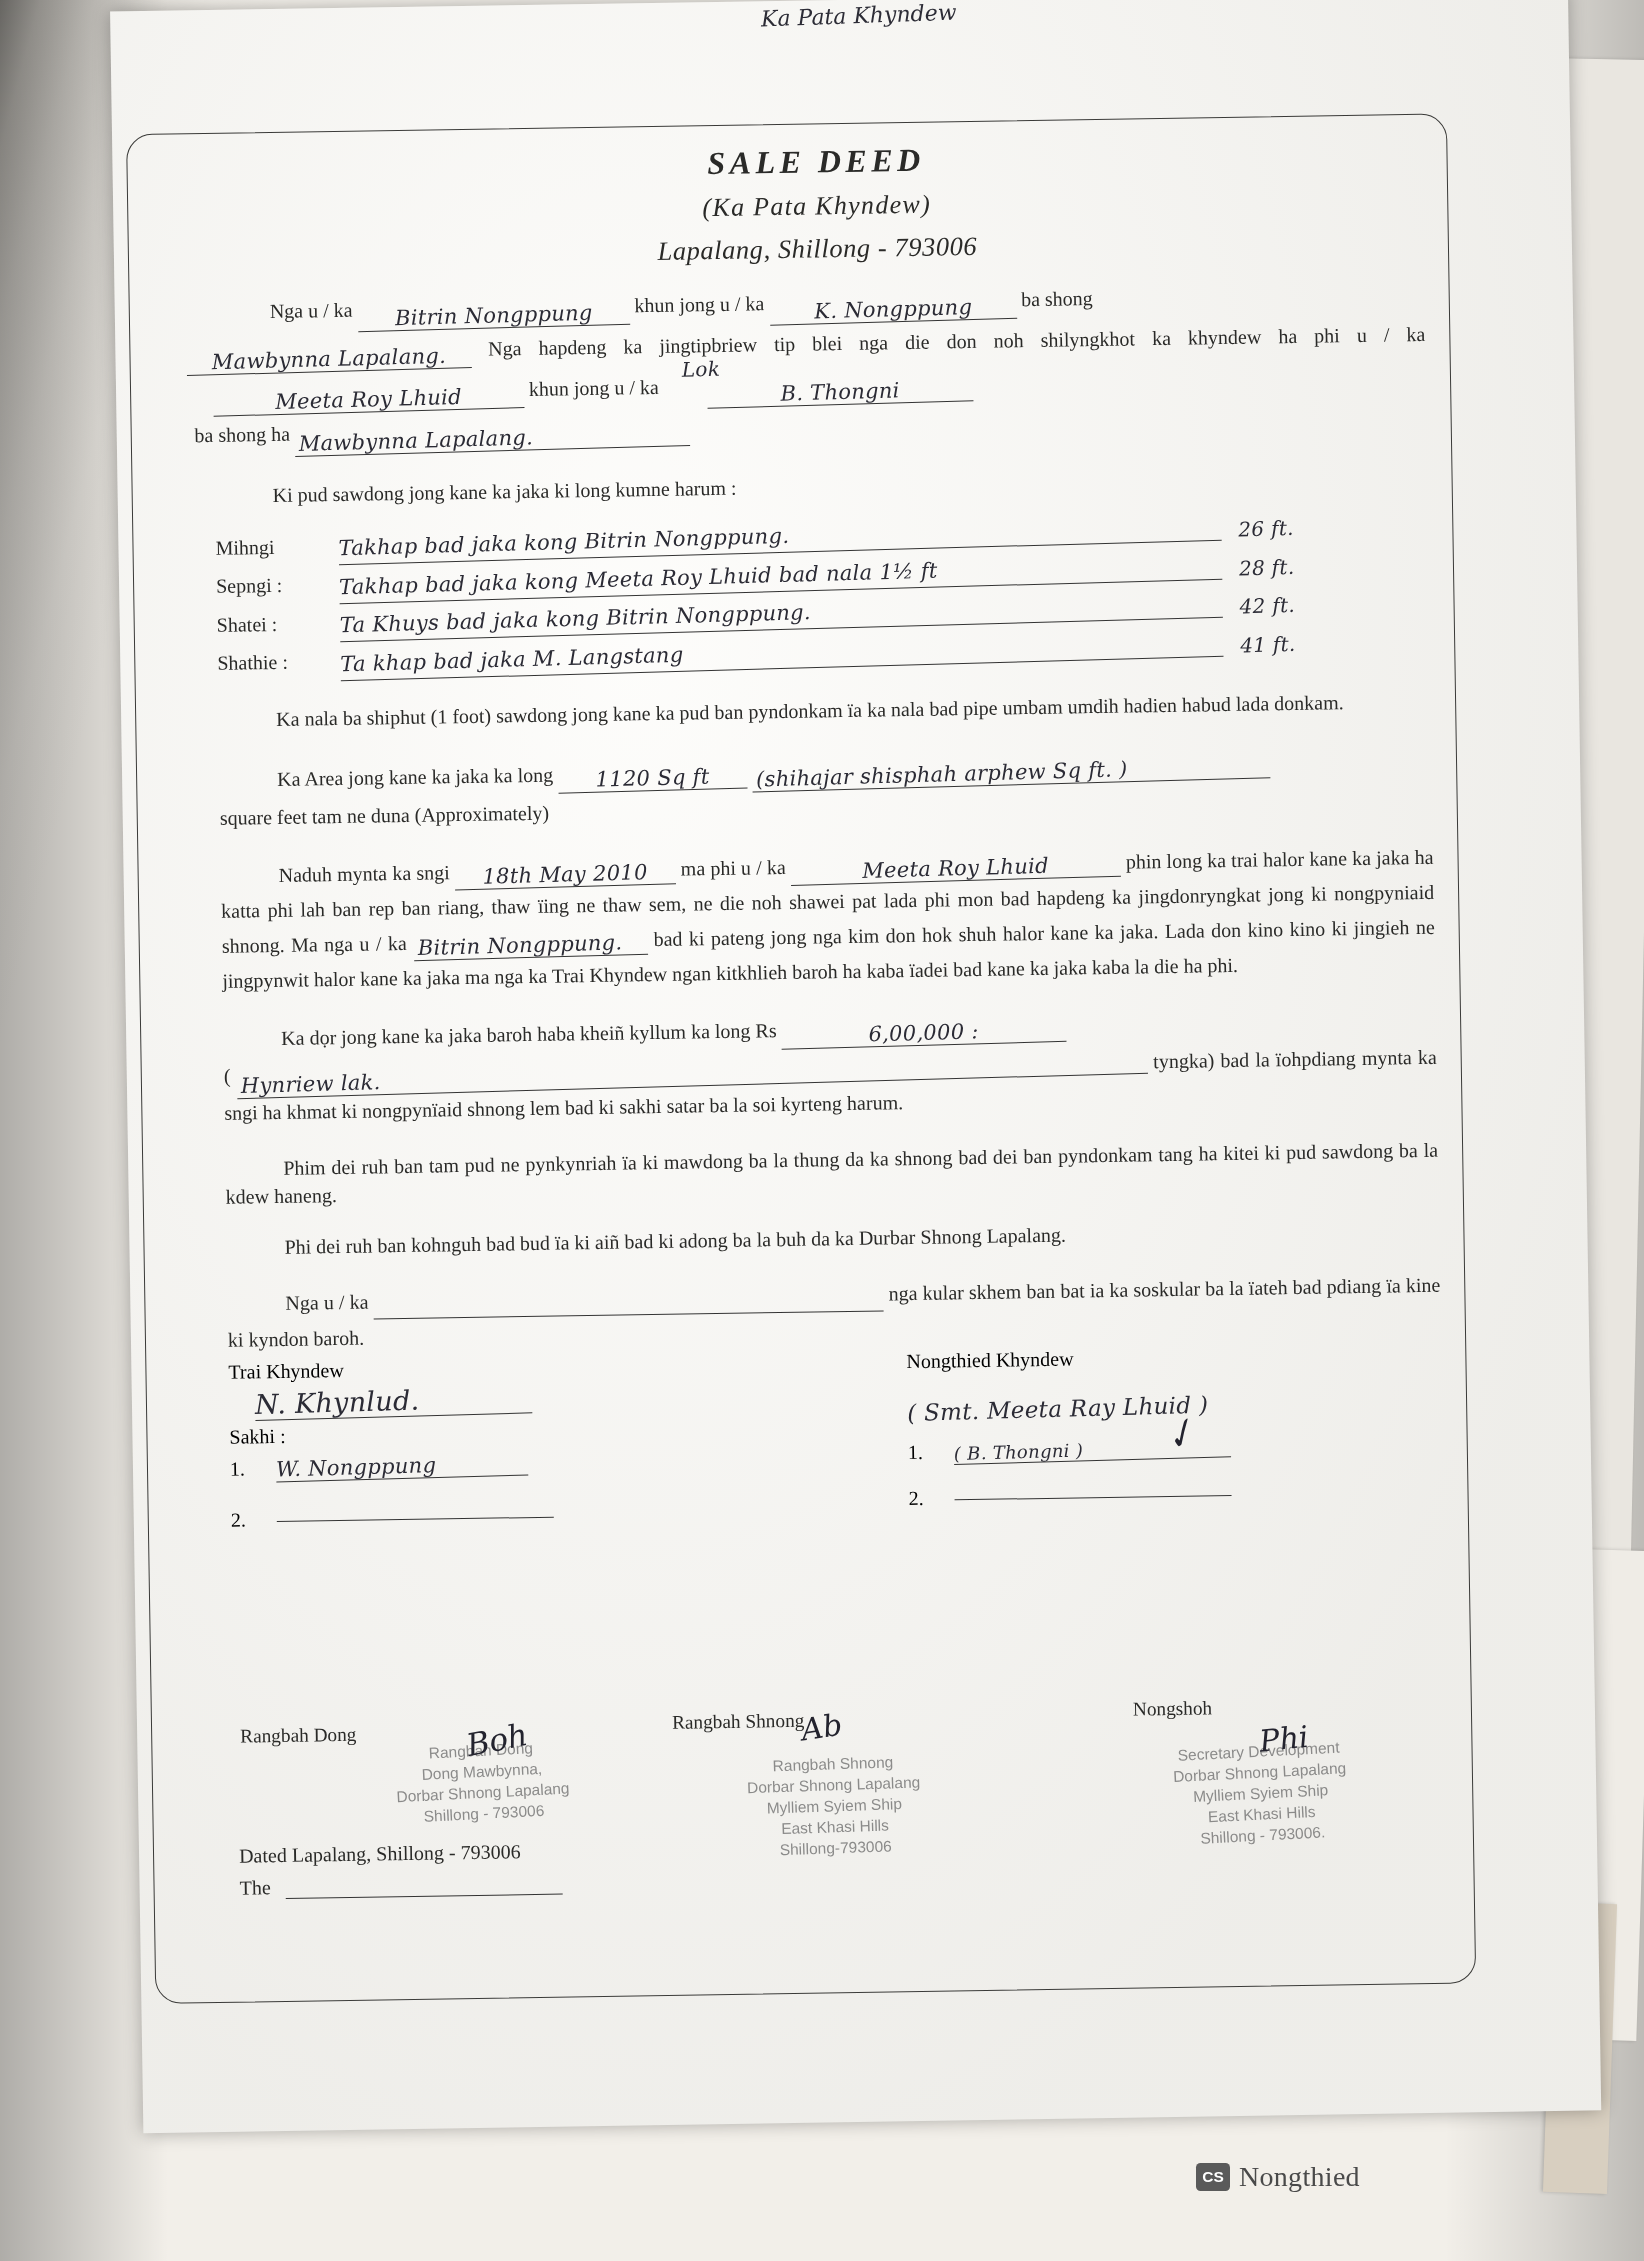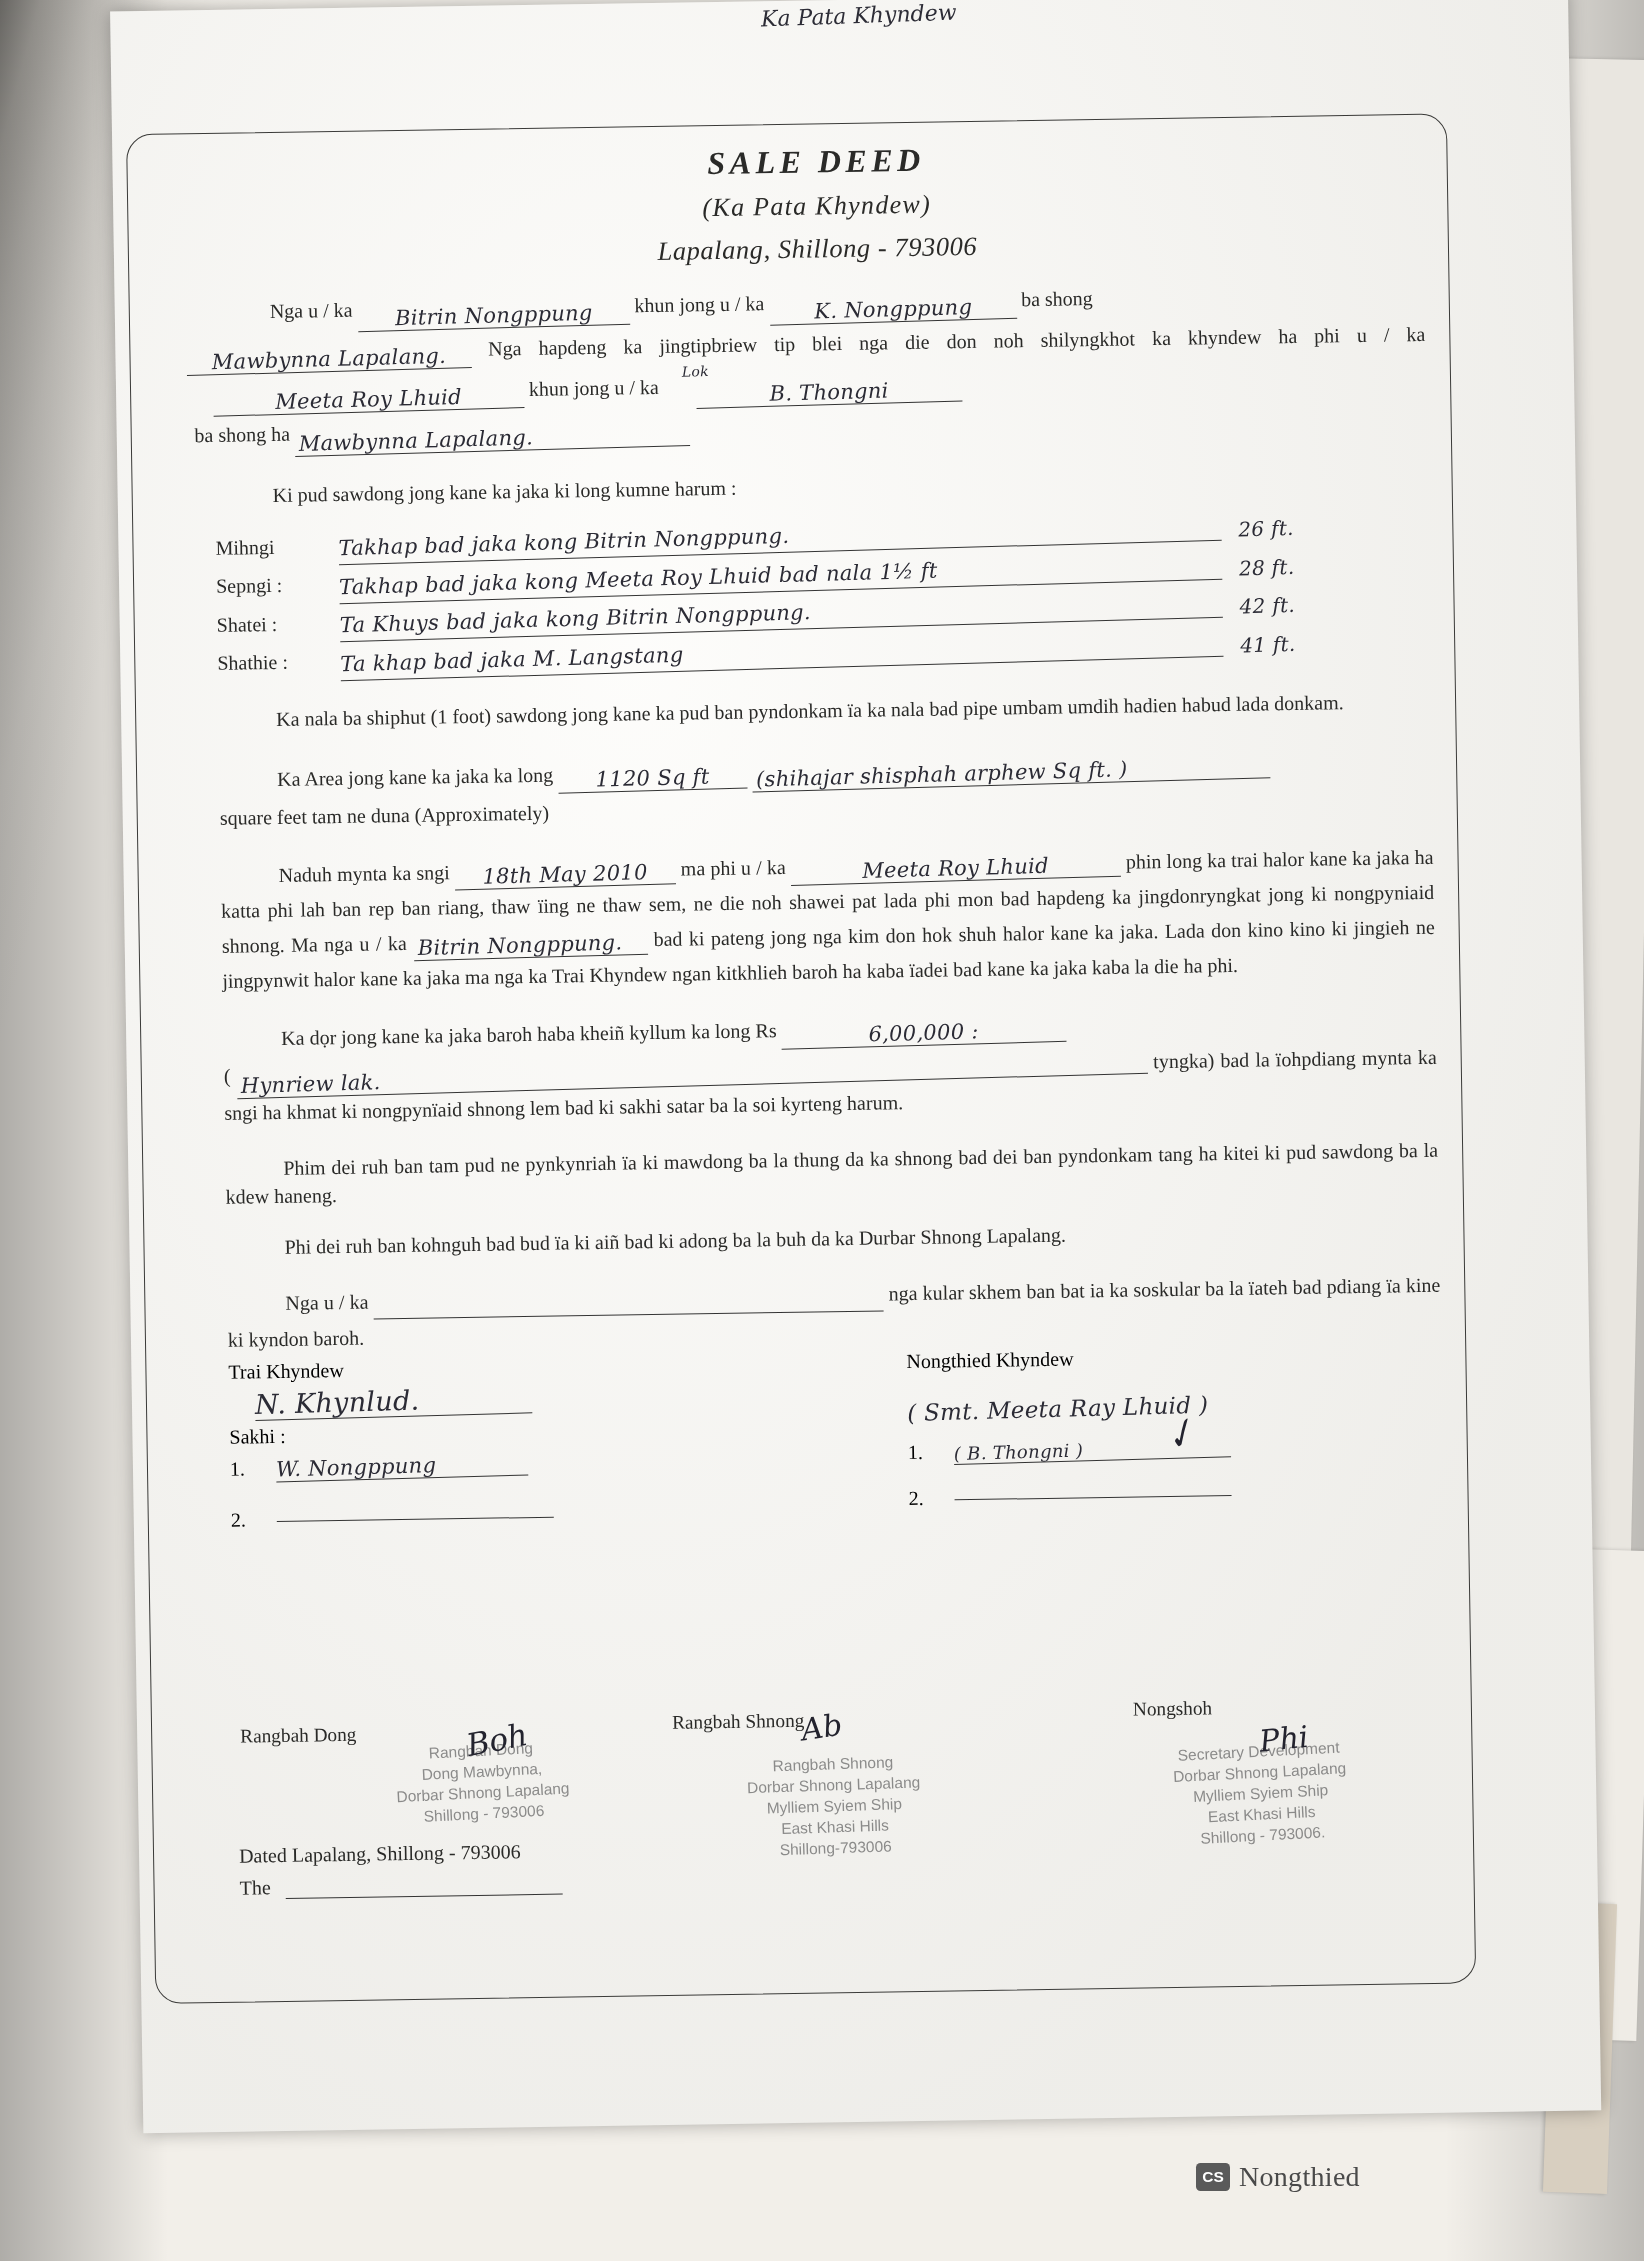--- a/index.html
+++ b/index.html
@@ -130,21 +130,21 @@
       <span style="margin-left:58px;">Nga u / ka</span>
       <span class="fill hw" style="width:264px;">Bitrin Nongppung</span>
       <span>khun jong u / ka</span>
       <span class="fill hw" style="width:239px;">K. Nongppung</span>
       <span>ba shong</span>
       <br>
       <span class="fill hw" style="width:277px;margin-left:-26px;">Mawbynna Lapalang.</span>
       <span>Nga hapdeng ka jingtipbriew tip blei nga die don noh shilyngkhot ka khyndew ha phi u / ka</span>
       <span class="fill hw" style="width:303px;">Meeta Roy Lhuid</span>
       <span>khun jong u / ka</span>
-      <span class="hw" style="font-size:14px;position:relative;top:-17px;left:18px;">Lok</span>
+      <span class="hw" style="font-size:20px;position:relative;top:-17px;left:18px;">Lok</span>
       <span class="fill hw" style="width:258px;">B. Thongni</span>
       <br>
       <span style="margin-left:-19.3px;">ba shong ha</span>
       <span class="fill hw" style="width:387px;text-align:left;">Mawbynna Lapalang.</span>
     </div>
 
     <div class="para indent" style="margin-top:26px;">Ki pud sawdong jong kane ka jaka ki long kumne harum :</div>
 
     <table class="dirs">
       <tbody>

